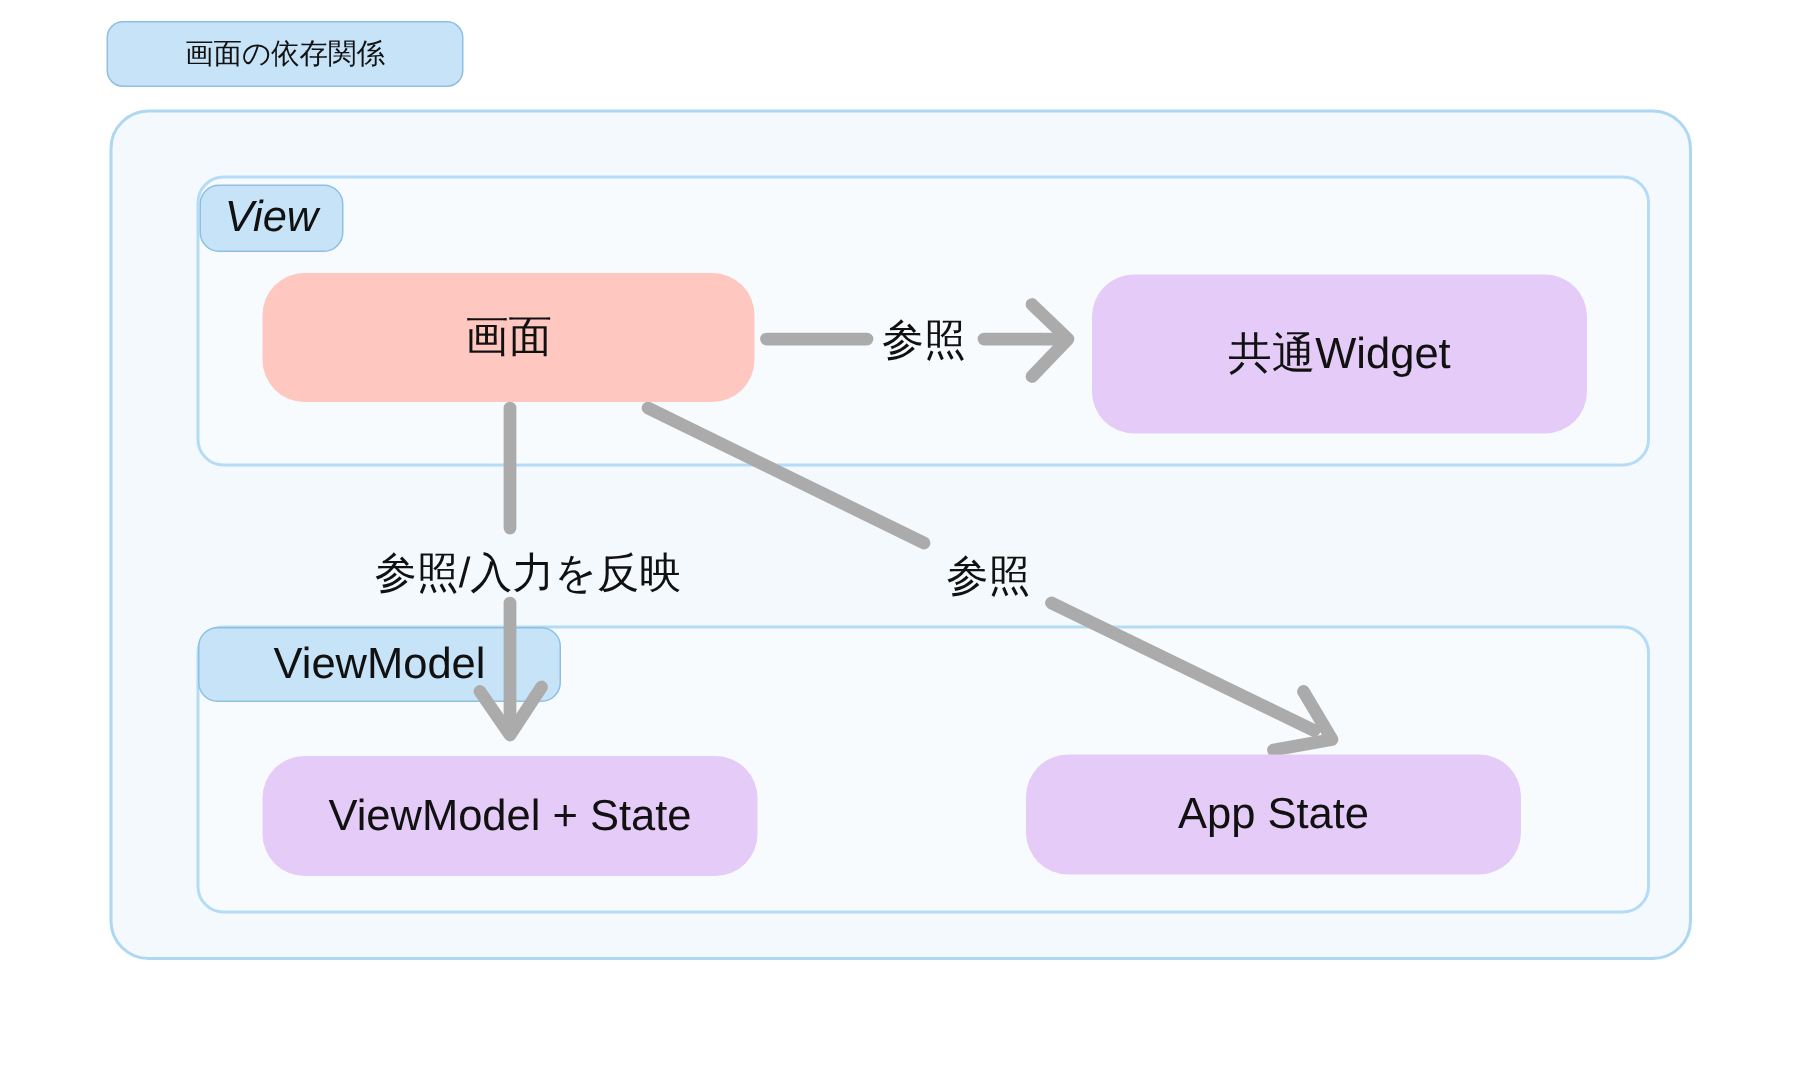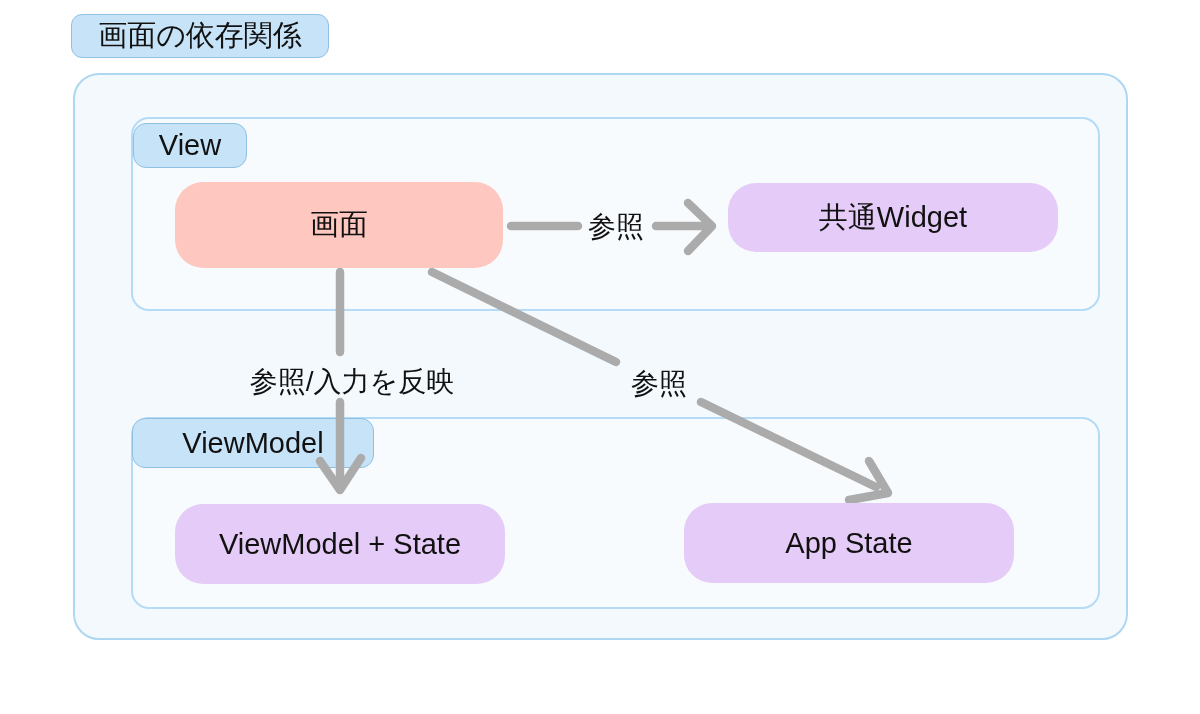--- a/index.html
+++ b/index.html
@@ -16,25 +16,25 @@
   .flexc {
     display: flex;
     align-items: center;
     justify-content: center;
     box-sizing: border-box;
   }
 
   
   .title-badge {
     left: 71px; top: 14px;
-    width: 258px; height: 44px;
+    width: 238px; height: 44px;
     background: #c7e3f8;
     border: 1.5px solid #8fc0e2;
     border-radius: 11px;
-    font-size: 29px;
+    font-size: 19px;
   }
 
   
   .outer-box {
     left: 73px; top: 73px;
     width: 1055px; height: 567px;
     background: #f3f9fd;
     border: 2.5px solid #aed7f2;
     border-radius: 26px;
     box-sizing: border-box;
@@ -52,32 +52,32 @@
   .section-box.view      { top: 117px; height: 194px; }
   .section-box.viewmodel { top: 417px; height: 192px; }
 
   
   .section-badge {
     background: #c7e3f8;
     border: 1.5px solid #8fc0e2;
     border-radius: 13px;
     font-size: 29px;
   }
-  .section-badge.view      { left: 133px; top: 123px; width: 114px; height: 45px; }
+  .section-badge.view      { left: 133px; top: 123px; width: 96px; height: 45px; font-style: italic; }
   .section-badge.viewmodel { left: 132px; top: 418px; width: 242px; height: 50px; }
 
   
   .node {
     border-radius: 28px;
     font-size: 29px;
   }
   .node.pink   { background: #fec7c0; }
   .node.purple { background: #e5cbf7; }
   .node.screen   { left: 175px; top: 182px; width: 328px; height: 86px; }
-  .node.widget   { left: 728px; top: 183px; width: 330px; height: 69px; }
+  .node.widget   { left: 728px; top: 183px; width: 330px; height: 106px; }
   .node.vmstate  { left: 175px; top: 504px; width: 330px; height: 80px; text-align: right; }
   .node.appstate { left: 684px; top: 503px; width: 330px; height: 80px; }
 
   
   .edge-label {
     position: absolute;
     transform: translate(-50%, -50%);
     font-size: 28px;
     white-space: nowrap;
   }

